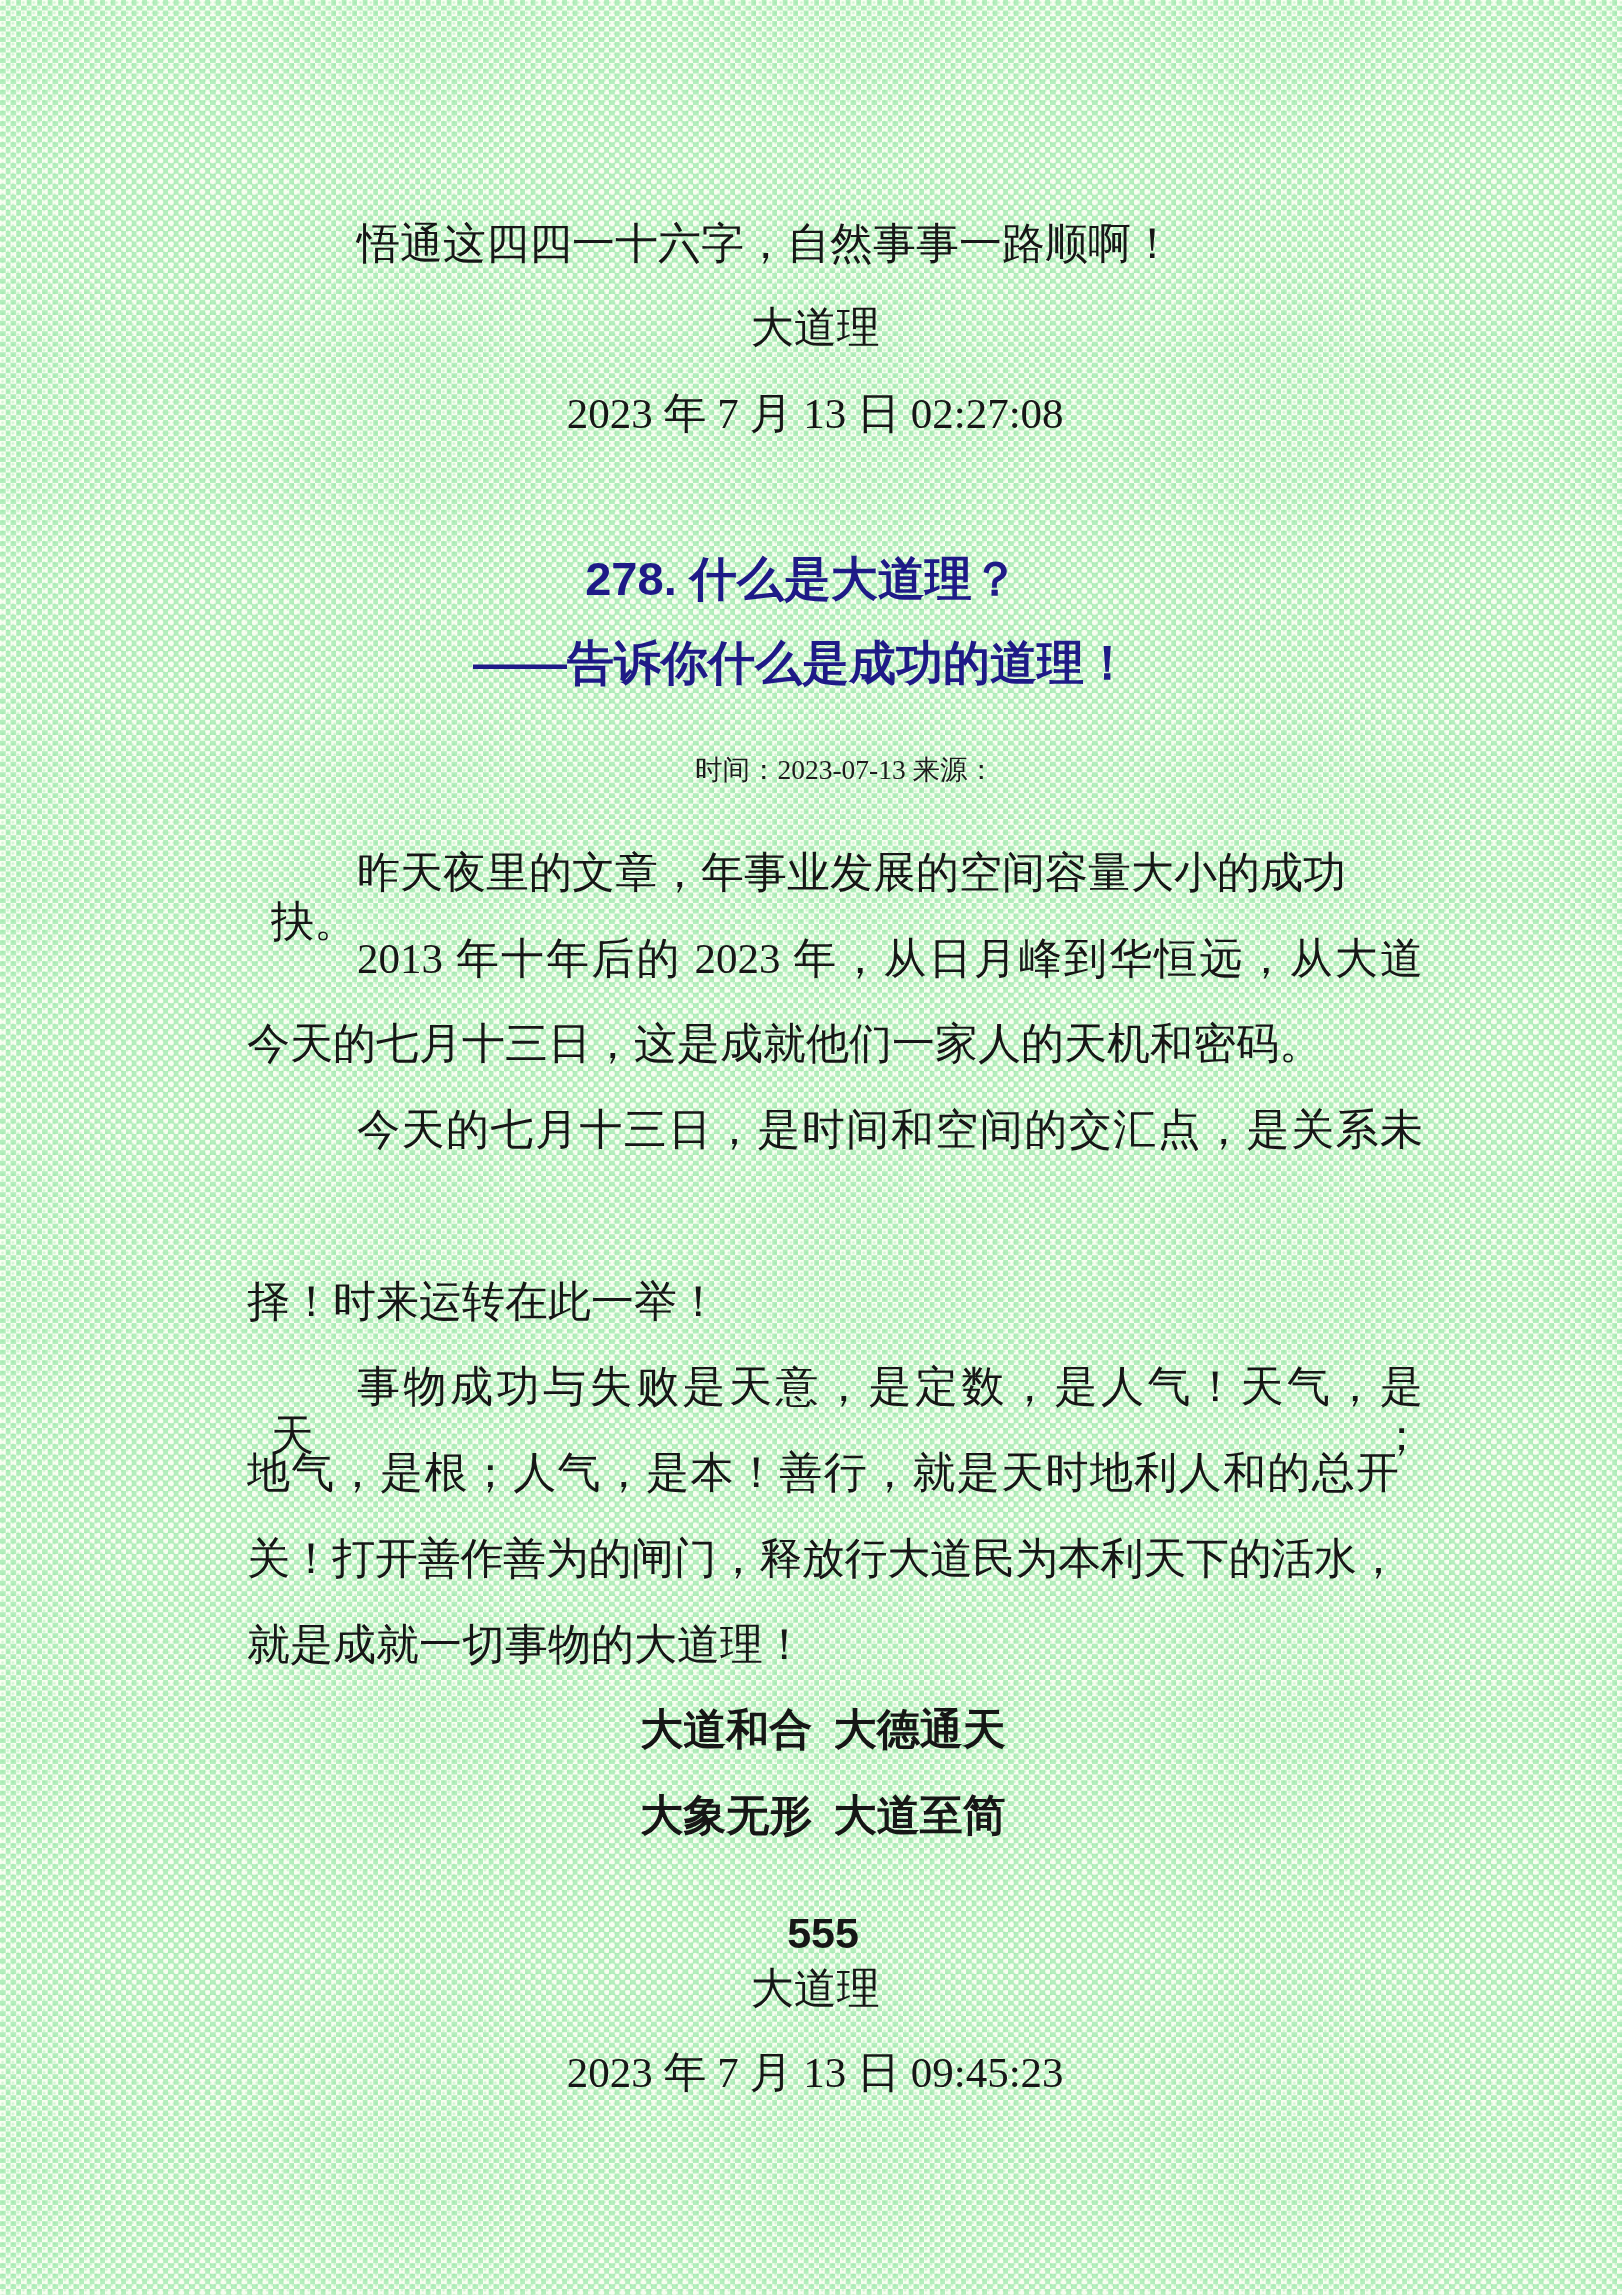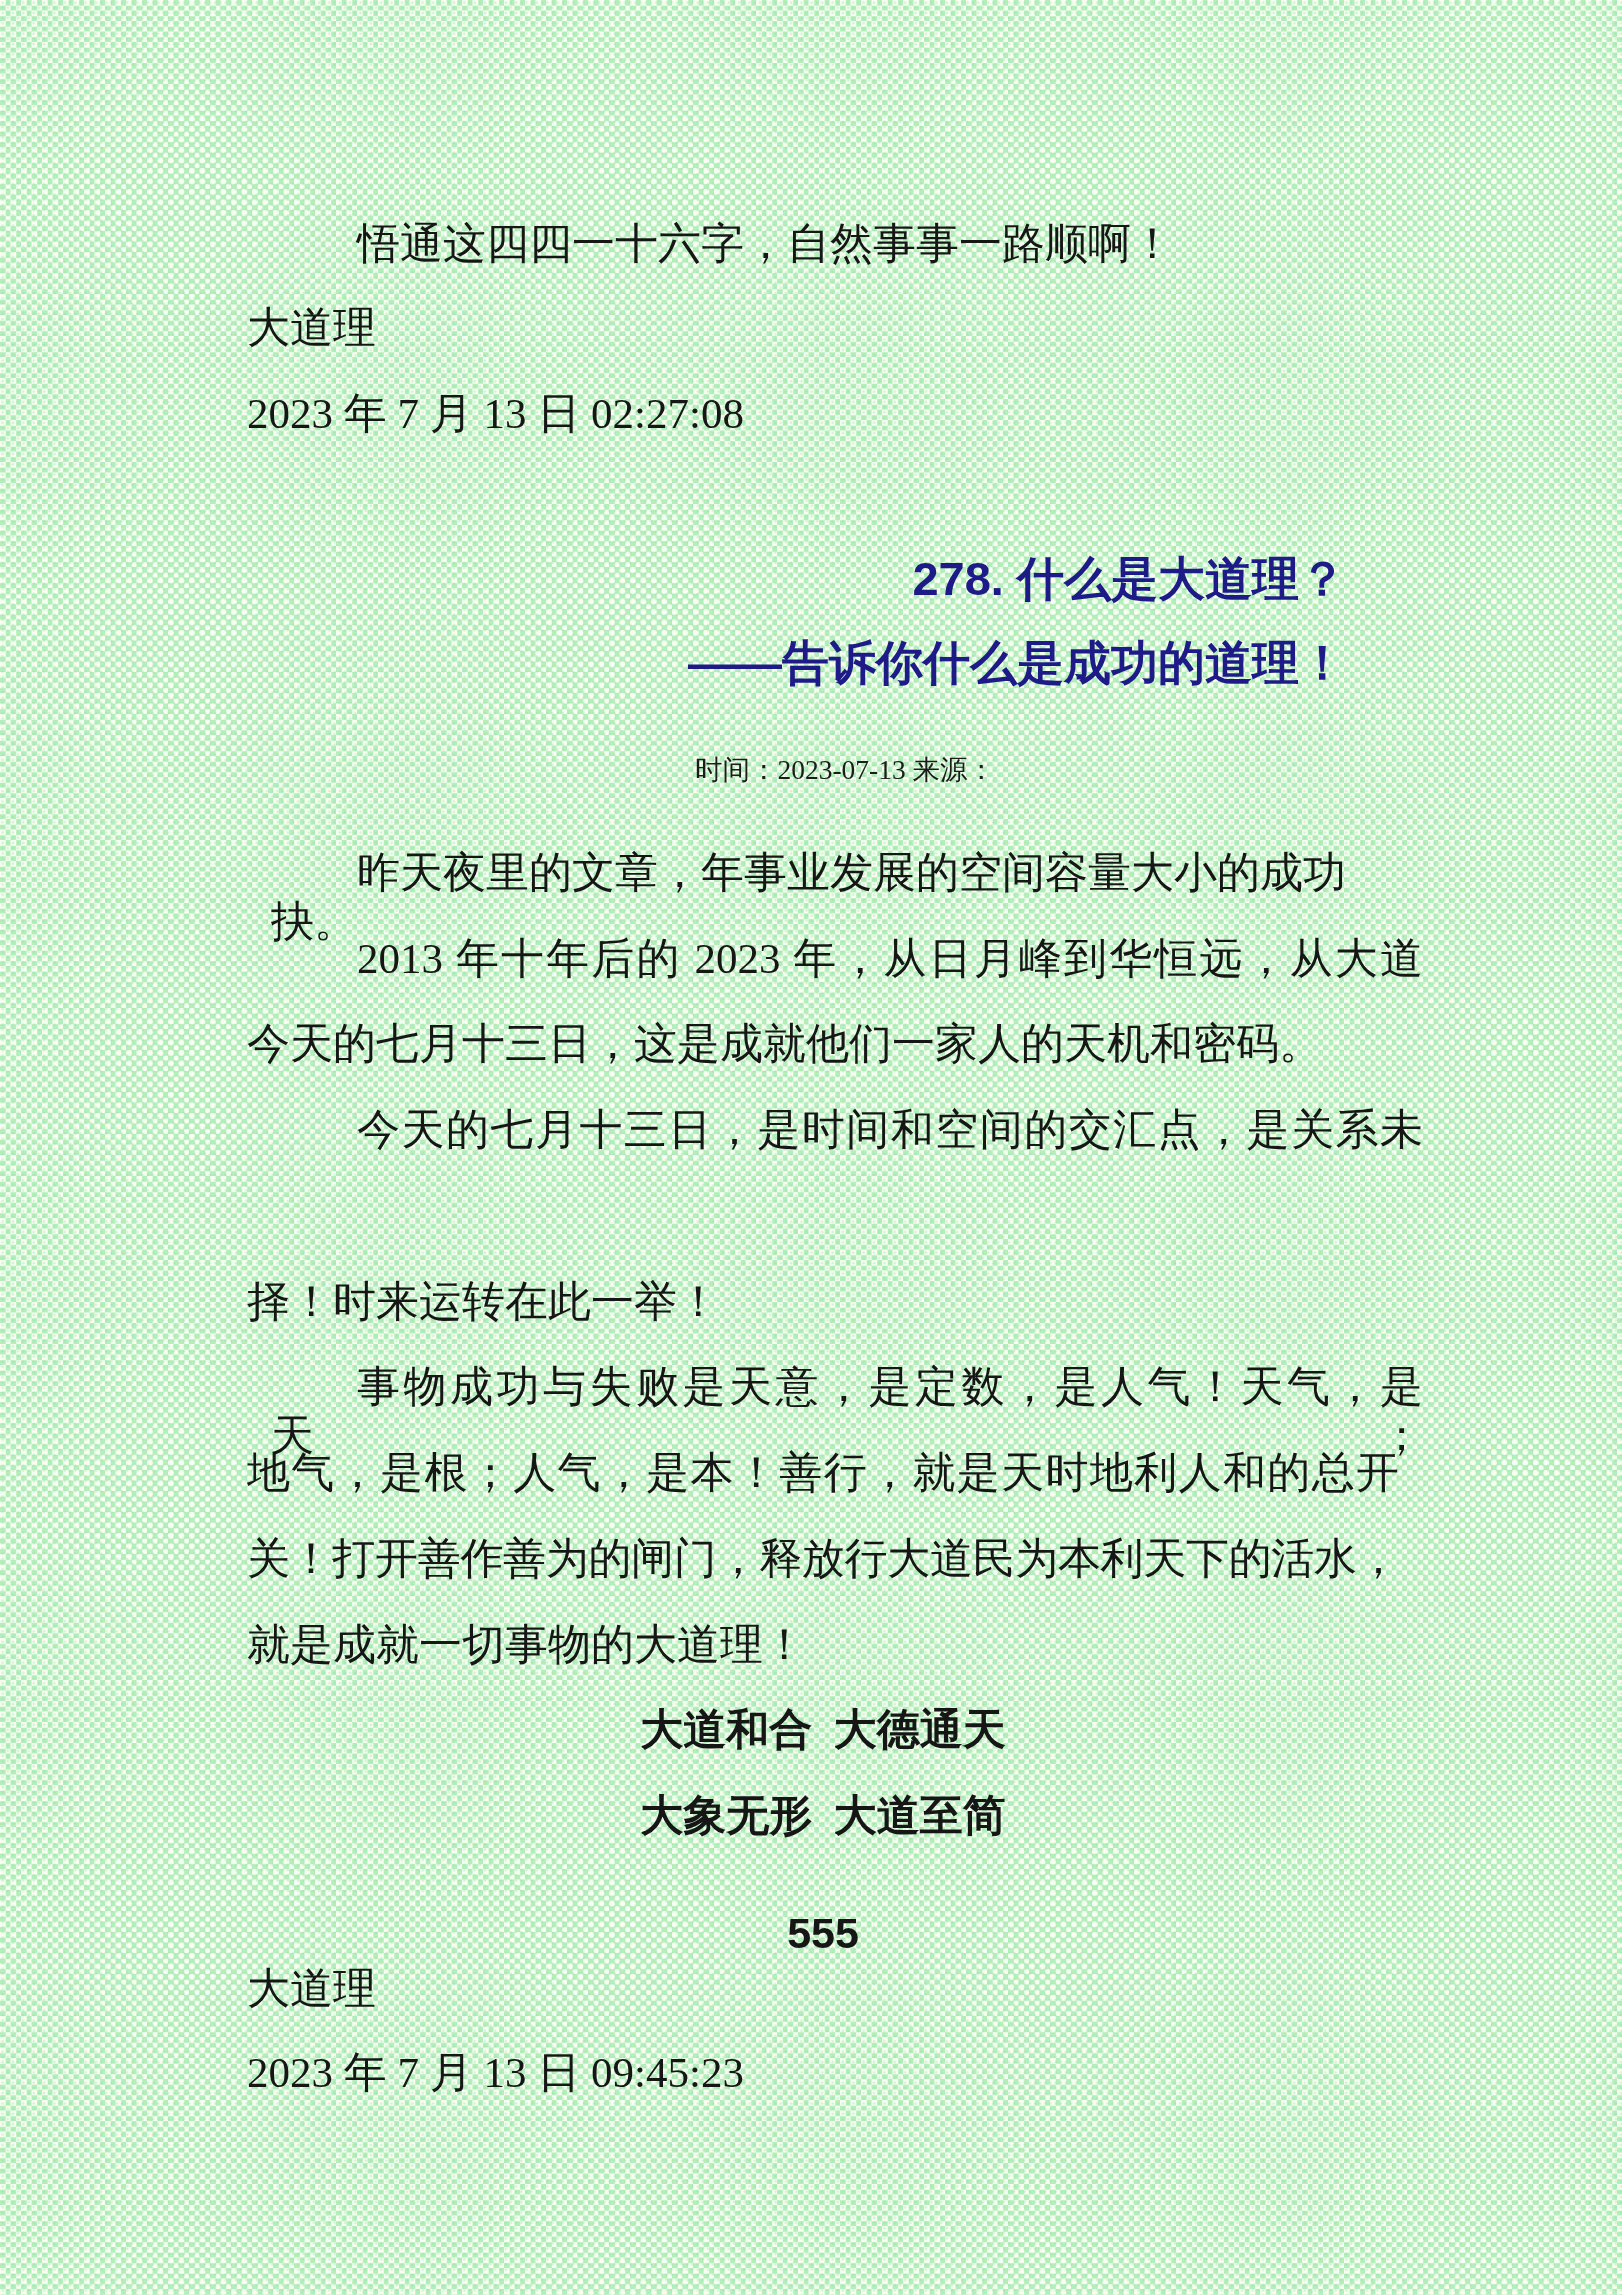--- a/index.html
+++ b/index.html
@@ -14,27 +14,27 @@
     background-size:5.2px 5.2px,10.5px 10.5px;
   }
   .page{position:relative;width:1623px;height:2295px;}
   .line{
     position:absolute;left:247px;width:1152px;
     font-size:43px;line-height:1.15;white-space:pre-wrap;
   }
   .ind{text-indent:86px;margin-left:24px;}
   .just{text-align:justify;text-align-last:justify;}
   .tight{letter-spacing:-0.7px;}
-  .right{text-align:left;padding-right:15.7px;box-sizing:border-box;}
+  .right{text-align:center;padding-right:15.7px;box-sizing:border-box;}
   .center{text-align:center;}
   .bold{font-weight:bold;}
   .sans{font-family:"Liberation Sans","DejaVu Sans",sans-serif;margin-top:32px;}
   .title-line{
-    position:absolute;left:236px;width:1152px;box-sizing:border-box;
-    padding-right:42px;text-align:right;
+    position:absolute;left:247px;width:1152px;box-sizing:border-box;
+    padding-right:42px;text-align:center;
     font-family:"Liberation Sans","DejaVu Sans",sans-serif;
     font-weight:bold;font-size:47px;line-height:1.1;color:#1e1a87;
   }
   .meta-line{
     position:absolute;left:247px;width:1152px;box-sizing:border-box;
     padding-left:44px;text-align:center;
     font-size:27.5px;line-height:1.2;color:#1c1c1c;
   }
 </style>
 </head>

